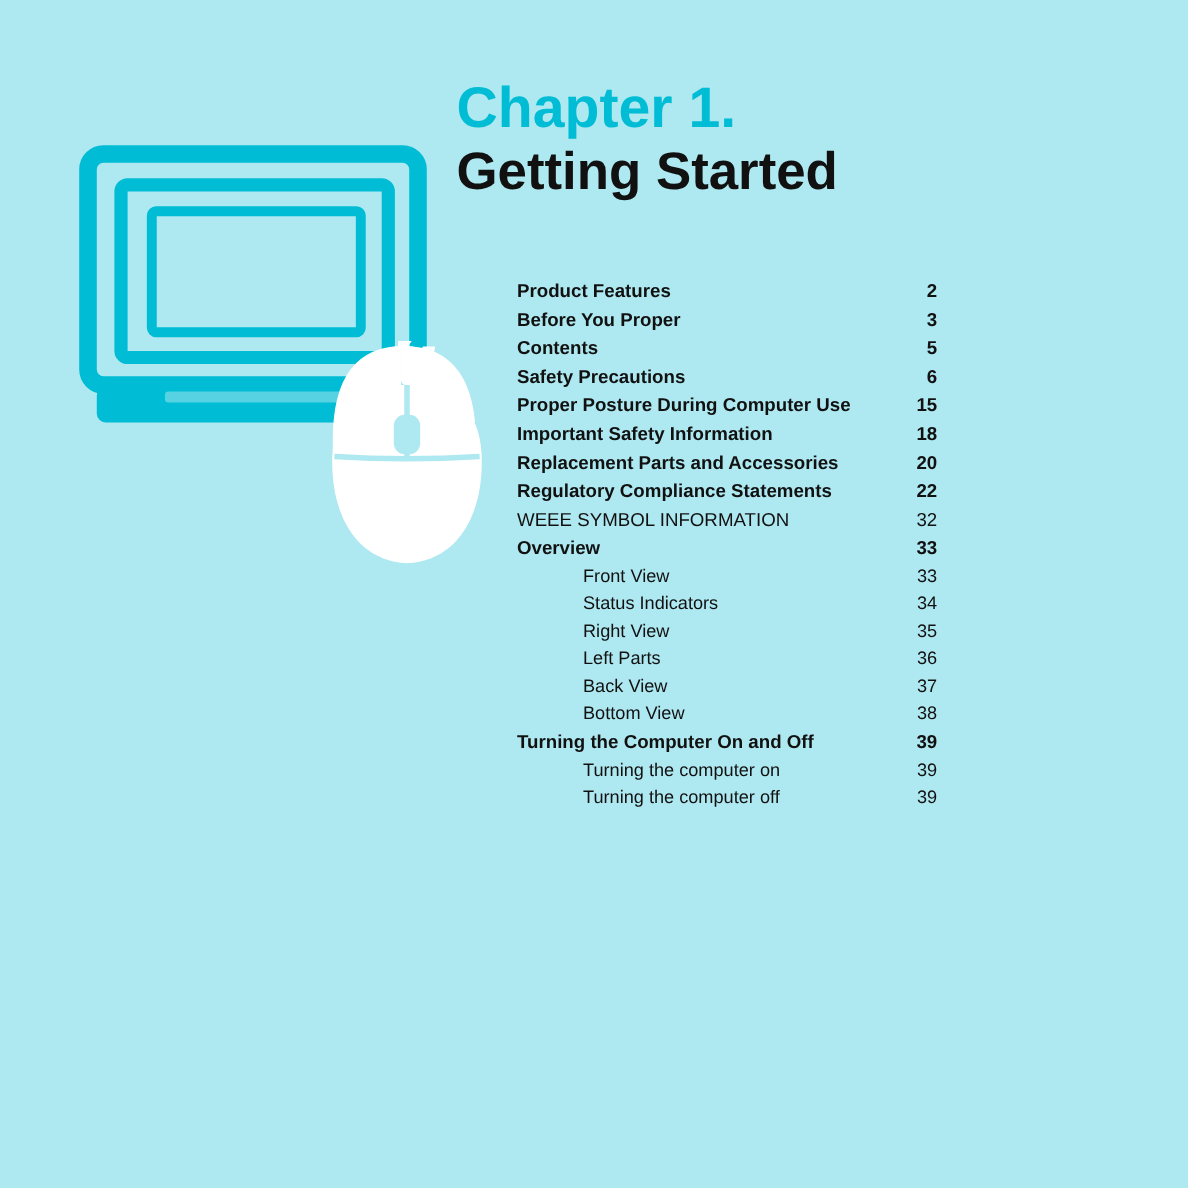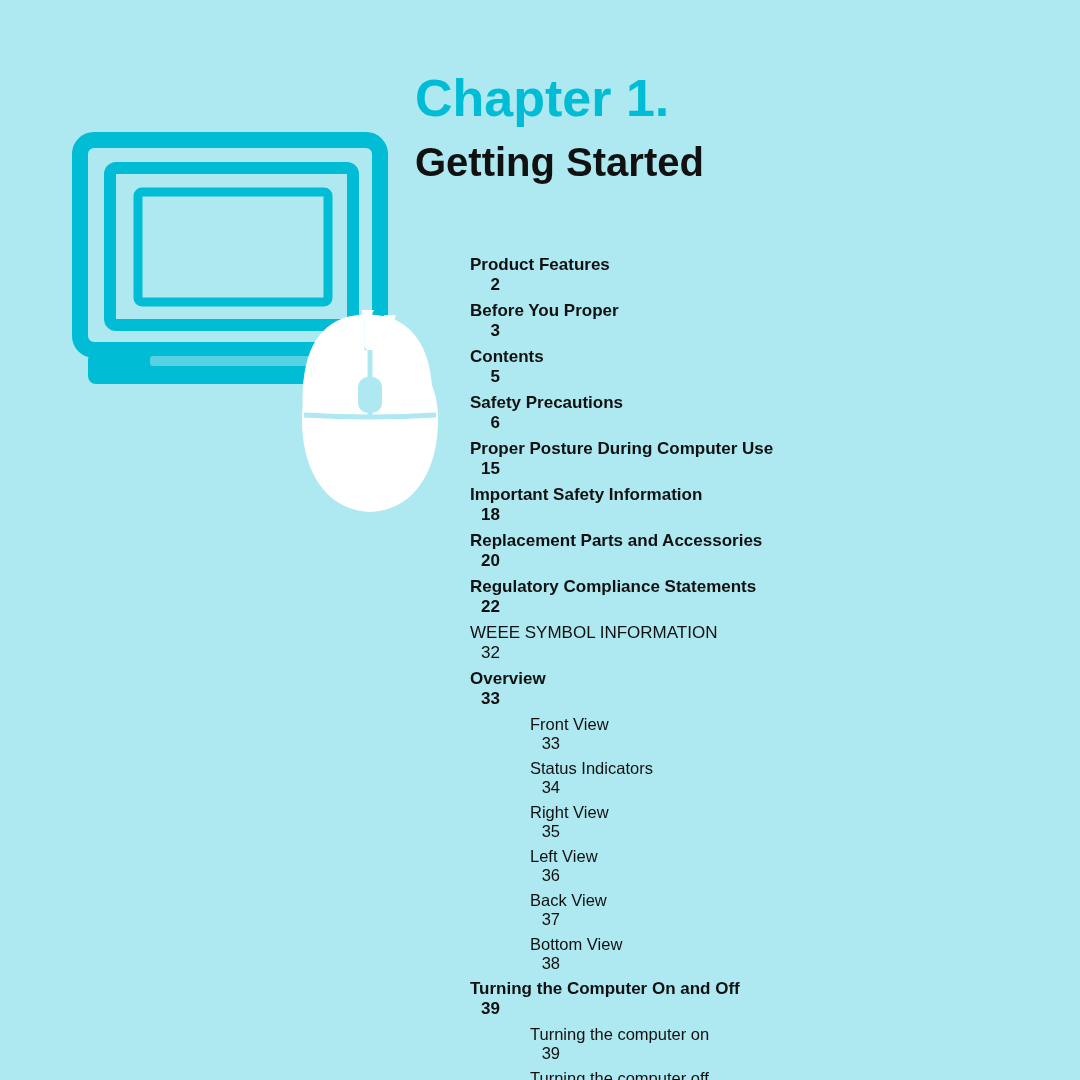--- a/index.html
+++ b/index.html
@@ -28,42 +28,41 @@
     }
 
     .chapter-label {
       font-size: 52px;
       font-weight: bold;
       color: #00bcd4;
       line-height: 1.1;
     }
 
     .chapter-subtitle {
-      font-size: 40px;
+      font-size: 48px;
       font-weight: 900;
       color: #111111;
       line-height: 1.15;
-      margin-top: 12px;
+      margin-top: 2px;
     }
 
     
     .toc {
       position: absolute;
       top: 255px;
       left: 470px;
       right: 60px;
     }
 
     .toc-item {
       display: flex;
       justify-content: space-between;
       align-items: baseline;
       margin-bottom: 6px;
       width: 100%;
-      flex-direction: column;
     }
 
     .toc-item-title {
       font-size: 17px;
       color: #111;
       flex: 1;
       padding-right: 10px;
     }
 
     .toc-item-page {
@@ -209,21 +208,21 @@
       </div>
       <div class="toc-item sub">
         <span class="toc-item-title">Status Indicators</span>
         <span class="toc-item-page">34</span>
       </div>
       <div class="toc-item sub">
         <span class="toc-item-title">Right View</span>
         <span class="toc-item-page">35</span>
       </div>
       <div class="toc-item sub">
-        <span class="toc-item-title">Left View</span>
+        <span class="toc-item-title">Left Parts</span>
         <span class="toc-item-page">36</span>
       </div>
       <div class="toc-item sub">
         <span class="toc-item-title">Back View</span>
         <span class="toc-item-page">37</span>
       </div>
       <div class="toc-item sub">
         <span class="toc-item-title">Bottom View</span>
         <span class="toc-item-page">38</span>
       </div>

